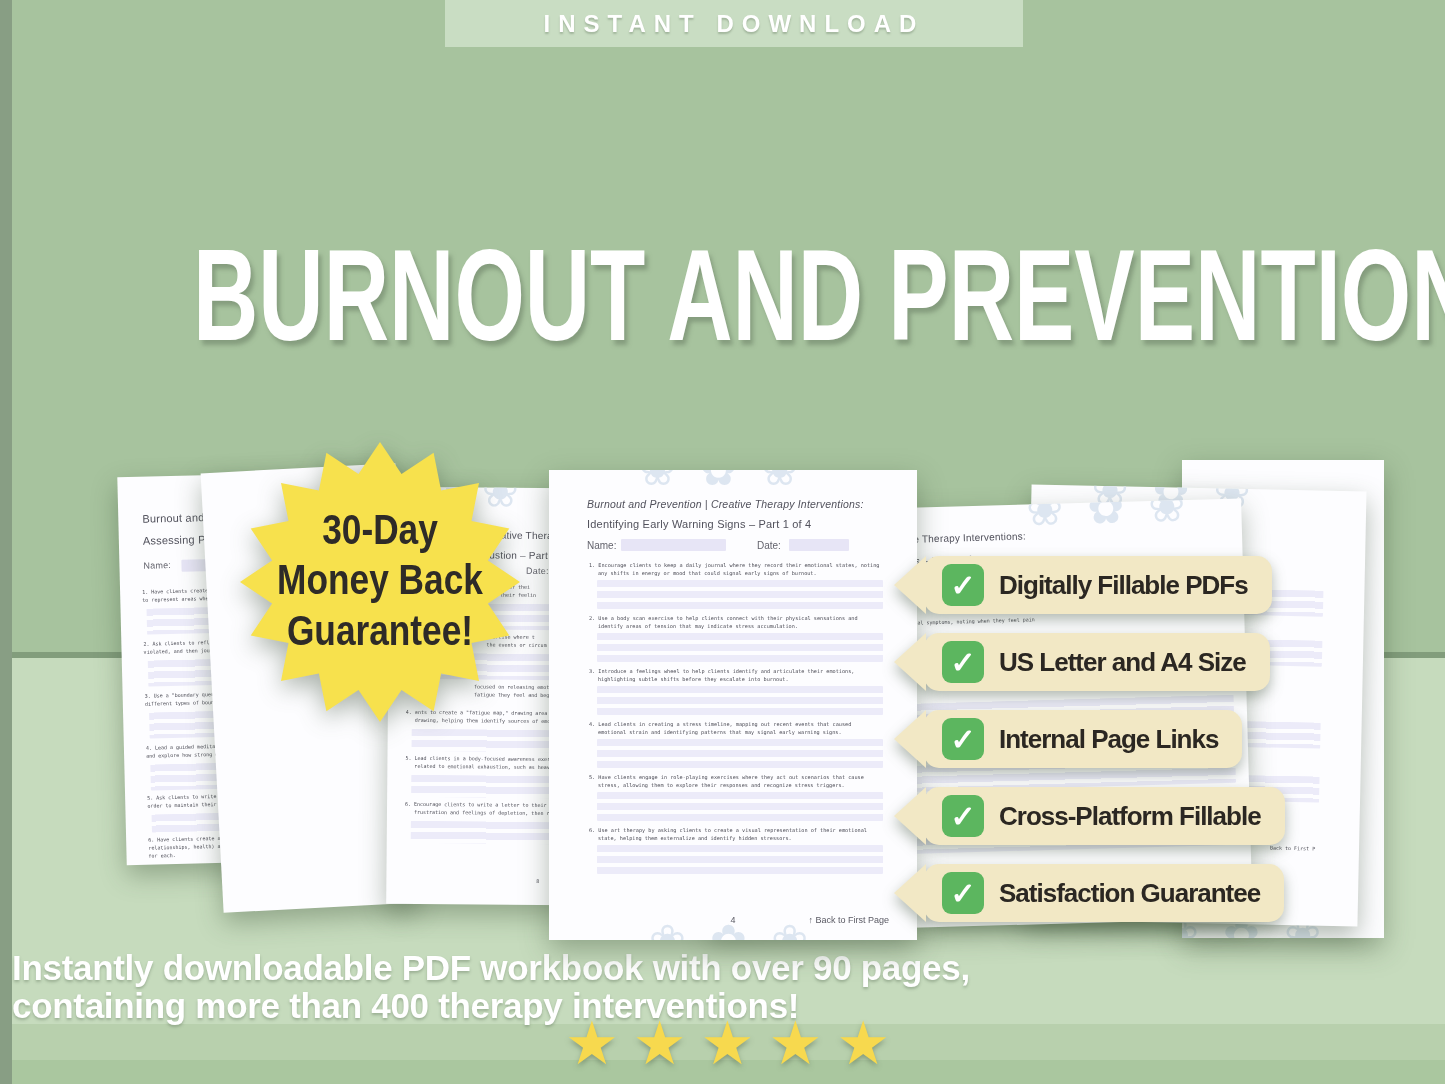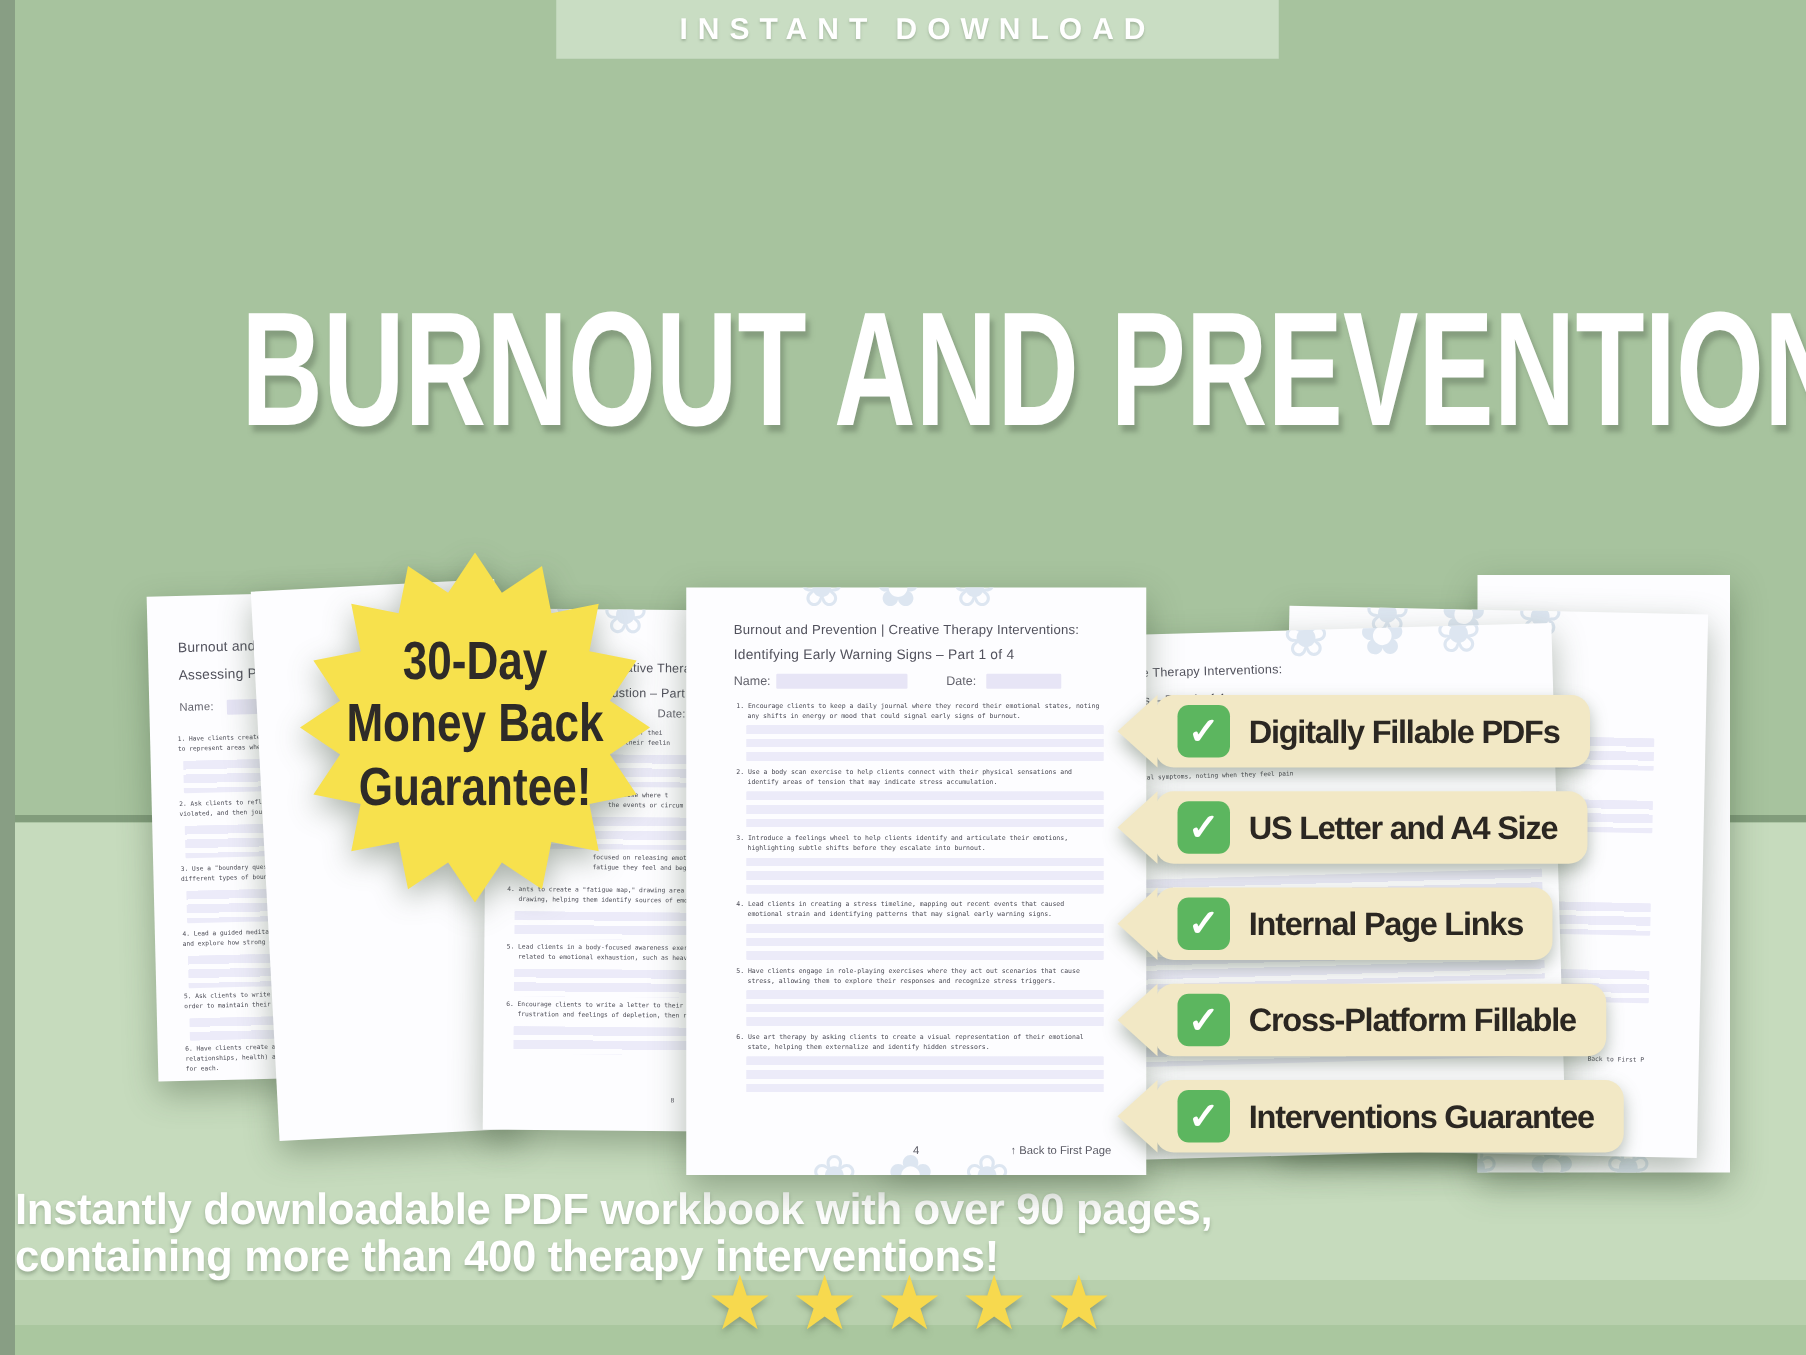--- a/index.html
+++ b/index.html
@@ -35,21 +35,21 @@
   .frag{position:absolute;font-family:"DejaVu Sans Mono",monospace;font-size:5px;line-height:1.55;
         color:#4b4b55;white-space:pre-line;}
   .dochead{position:absolute;color:#51515c;font-size:10px;letter-spacing:.2px;white-space:pre-line;}
   .bars{position:absolute;background:repeating-linear-gradient(to bottom,
         #ecebf9 0px,#ecebf9 7px,transparent 7px,transparent 11px);border-radius:1px;}
   .fillbox{display:inline-block;background:#e7e5f6;height:12px;vertical-align:middle;border-radius:1px;}
   .mandala{position:absolute;color:#dde6f1;font-size:44px;letter-spacing:6px;white-space:nowrap;}
 
   
   .cp{left:537px;top:470px;width:368px;height:470px;z-index:7;}
-  .cp-h1{left:38px;top:28px;font-size:10.5px;}
+  .cp-h1{left:38px;top:28px;font-size:10.5px;font-style:italic;}
   .cp-h2{left:38px;top:48px;font-size:11px;}
   .cp-name{position:absolute;left:38px;top:70px;font-size:10px;color:#63636d;}
   .cp-date{position:absolute;left:208px;top:70px;font-size:10px;color:#63636d;}
   .cp-item{left:40px;width:300px;font-size:5.2px;line-height:1.5;padding-left:9px;text-indent:-9px;}
   .cp-bars{left:48px;width:286px;height:29px;}
   .cp-num{position:absolute;left:0;top:445px;width:100%;text-align:center;font-size:9px;color:#5a5a64;}
   .cp-back{position:absolute;right:28px;top:445px;font-size:9px;color:#5a5a64;}
 
   
   .badge{position:absolute;left:228px;top:442px;width:280px;height:280px;z-index:9;
@@ -259,21 +259,21 @@
   </div>
   <div class="callout co4">
     <div class="co-body">
       <span class="co-check">✓</span>
       <span class="co-label">Cross-Platform Fillable</span>
     </div>
   </div>
   <div class="callout co5">
     <div class="co-body">
       <span class="co-check">✓</span>
-      <span class="co-label">Interventions Guarantee</span>
+      <span class="co-label">Satisfaction Guarantee</span>
     </div>
   </div>
 
   <div class="cap cap1">Instantly downloadable PDF workbook with over 90 pages,</div>
   <div class="cap cap2">containing more than 400 therapy interventions!</div>
   <div class="stars">★★★★★</div>
 
 </div>
 
 </body></html>

